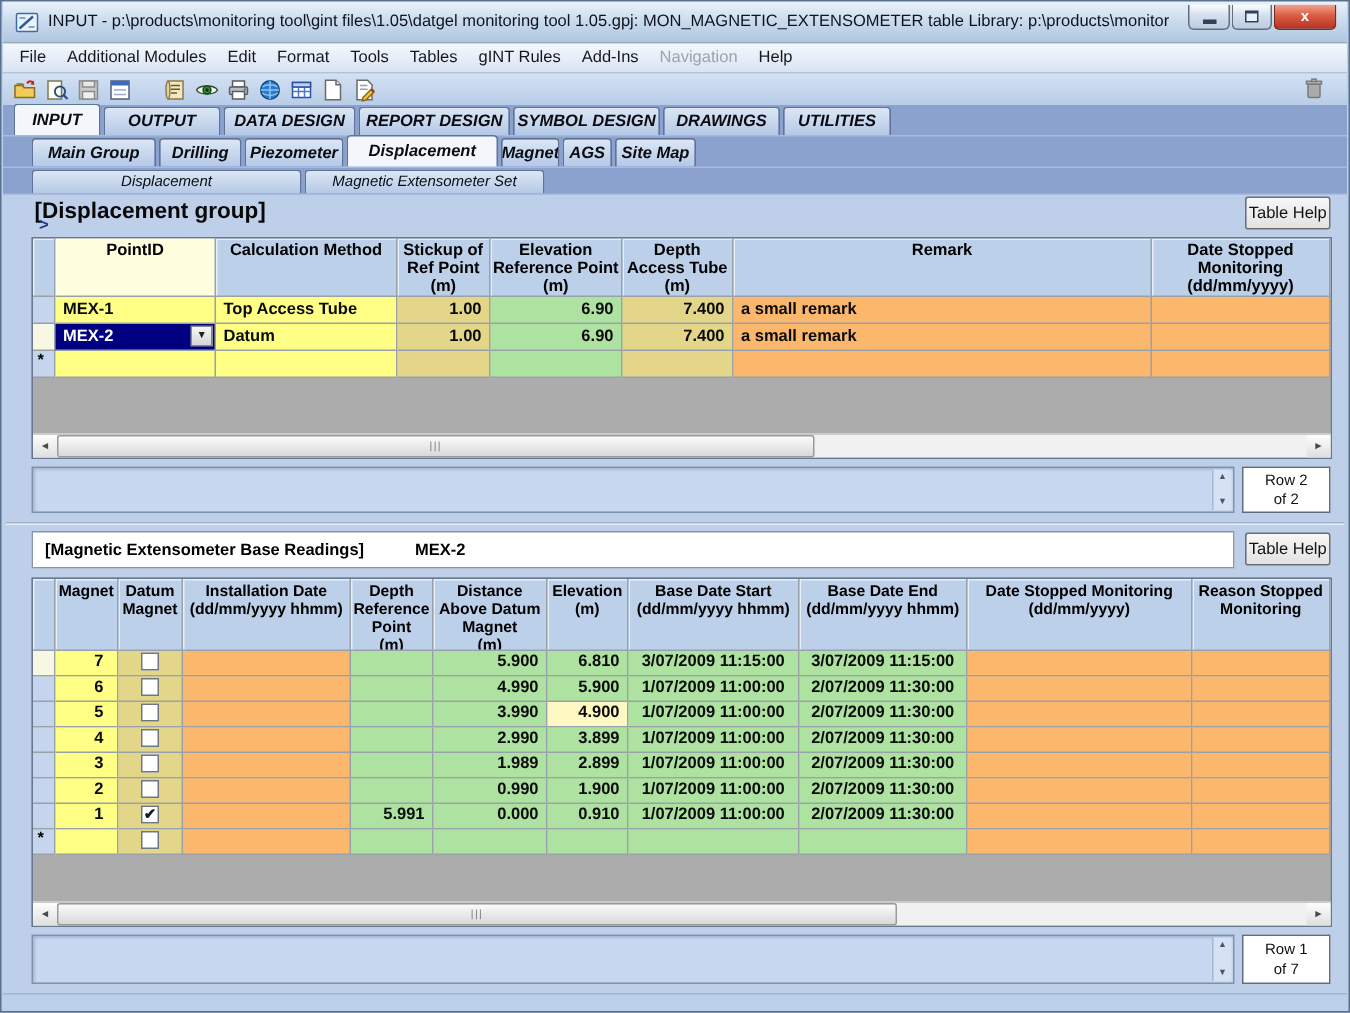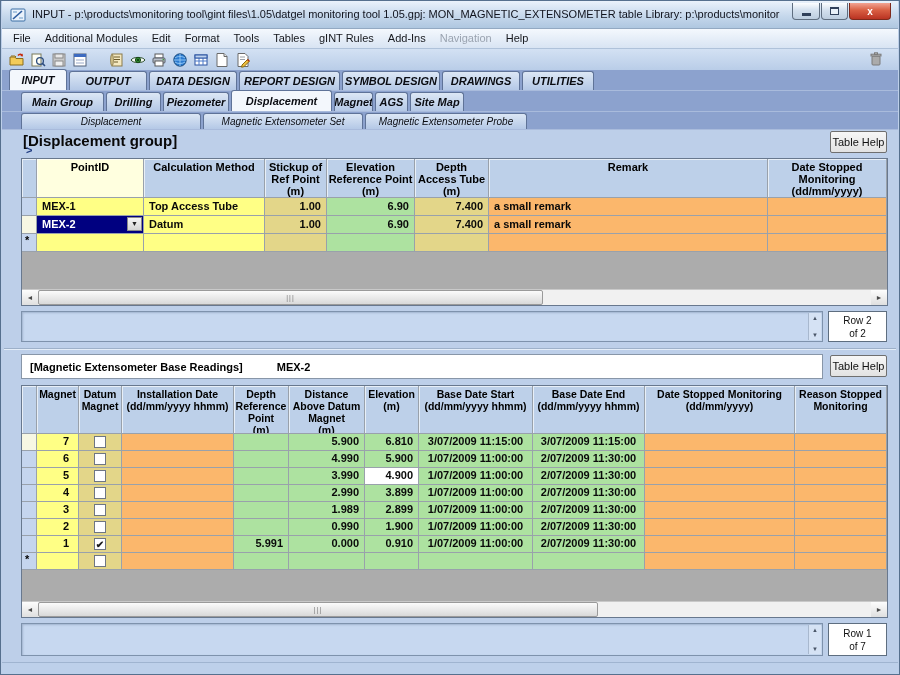--- a/index.html
+++ b/index.html
@@ -248,21 +248,20 @@
       <div class="tab" style="width: 55px;">Drilling</div>
       <div class="tab" style="width: 66px;">Piezometer</div>
       <div class="tab active" style="width: 101px;">Displacement</div>
       <div class="tab" style="width: 39px;">Magnet</div>
       <div class="tab" style="width: 33px;">AGS</div>
       <div class="tab" style="width: 54px;">Site Map</div>
     </div>
   <div class="tabrow" id="tabrow-sub">
       <div class="tab" style="width: 180px;">Displacement</div>
       <div class="tab" style="width: 160px;">Magnetic Extensometer Set</div>
-      <div class="tab" style="width: 162px;">Magnetic Extensometer Probe</div>
     </div>
 
   <div class="sec-title" id="sec1-title">[Displacement group]</div>
   <div class="expander">&gt;</div>
   <div class="helpbtn" id="sec1-help">Table Help</div>
 
   <div class="grid" id="grid1">
       <div class="grow">
         <div class="hcell" style="width: 15px; height: 39px;"></div>
         <div class="hcell cream" style="width: 107px; height: 39px;">PointID</div>
@@ -391,21 +390,21 @@
         <div class="cell" style="width: 150px; height: 17px; line-height: 15px; text-align: left; background: rgb(251, 183, 108);"></div>
         <div class="cell" style="width: 92px; height: 17px; line-height: 15px; text-align: left; background: rgb(251, 183, 108);"></div>
       </div>
       <div class="grow">
         <div class="selcell" style="width: 15px; height: 17px;"></div>
         <div class="cell" style="width: 42px; height: 17px; line-height: 15px; text-align: right; padding-right: 9px; background: rgb(255, 255, 133);">5</div>
         <div class="cell" style="width: 43px; height: 17px; line-height: 15px; text-align: center; background: rgb(227, 214, 137);"><span class="cb"></span></div>
         <div class="cell" style="width: 112px; height: 17px; line-height: 15px; text-align: left; background: rgb(251, 183, 108);"></div>
         <div class="cell" style="width: 55px; height: 17px; line-height: 15px; text-align: right; background: rgb(173, 226, 160);"></div>
         <div class="cell" style="width: 76px; height: 17px; line-height: 15px; text-align: right; background: rgb(173, 226, 160);">3.990</div>
-        <div class="cell" style="width: 54px; height: 17px; line-height: 15px; text-align: right; background: #ffffff;">4.900</div>
+        <div class="cell" style="width: 54px; height: 17px; line-height: 15px; text-align: right; background: #fef9c3;">4.900</div>
         <div class="cell" style="width: 114px; height: 17px; line-height: 15px; text-align: center; background: rgb(173, 226, 160);">1/07/2009 11:00:00</div>
         <div class="cell" style="width: 112px; height: 17px; line-height: 15px; text-align: center; background: rgb(173, 226, 160);">2/07/2009 11:30:00</div>
         <div class="cell" style="width: 150px; height: 17px; line-height: 15px; text-align: left; background: rgb(251, 183, 108);"></div>
         <div class="cell" style="width: 92px; height: 17px; line-height: 15px; text-align: left; background: rgb(251, 183, 108);"></div>
       </div>
       <div class="grow">
         <div class="selcell" style="width: 15px; height: 17px;"></div>
         <div class="cell" style="width: 42px; height: 17px; line-height: 15px; text-align: right; padding-right: 9px; background: rgb(255, 255, 133);">4</div>
         <div class="cell" style="width: 43px; height: 17px; line-height: 15px; text-align: center; background: rgb(227, 214, 137);"><span class="cb"></span></div>
         <div class="cell" style="width: 112px; height: 17px; line-height: 15px; text-align: left; background: rgb(251, 183, 108);"></div>

